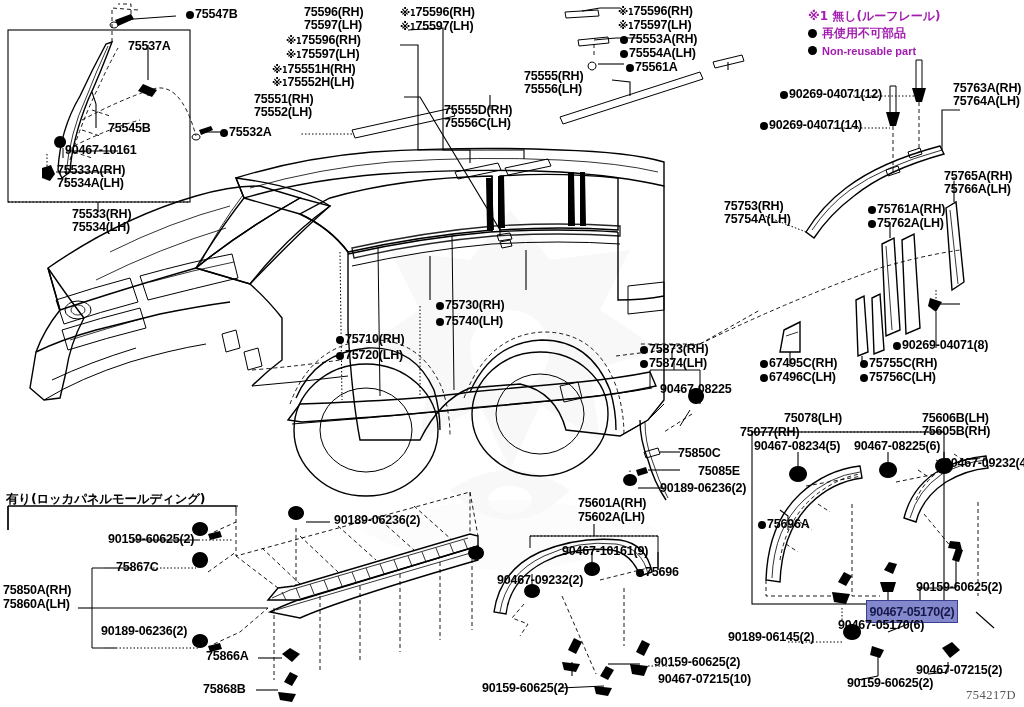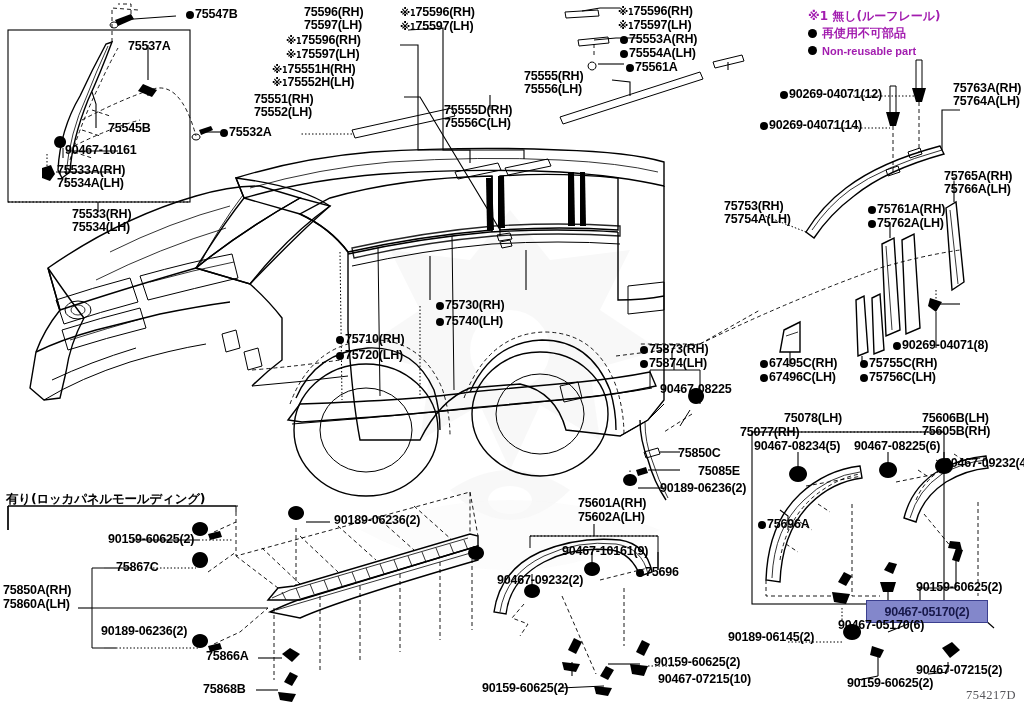--- a/index.html
+++ b/index.html
@@ -49,21 +49,21 @@
     vertical-align: -1px;
   }
   
   .ast { font-family: "DejaVu Sans", sans-serif; font-size: 10.5px; }
   .ast sub { font-size: 8px; vertical-align: baseline; }
 
   
   #sel-part {
     position: absolute;
     left: 866px; top: 600px;
-    width: 122px; height: 23px;
+    width: 92px; height: 23px;
     background: #8387cb;
     border: 1px solid #3b3f8f;
     box-sizing: border-box;
     display: flex;
     align-items: center;
     justify-content: center;
   }
   #sel-part span {
     font-family: "Liberation Sans", sans-serif;
     font-weight: bold;

